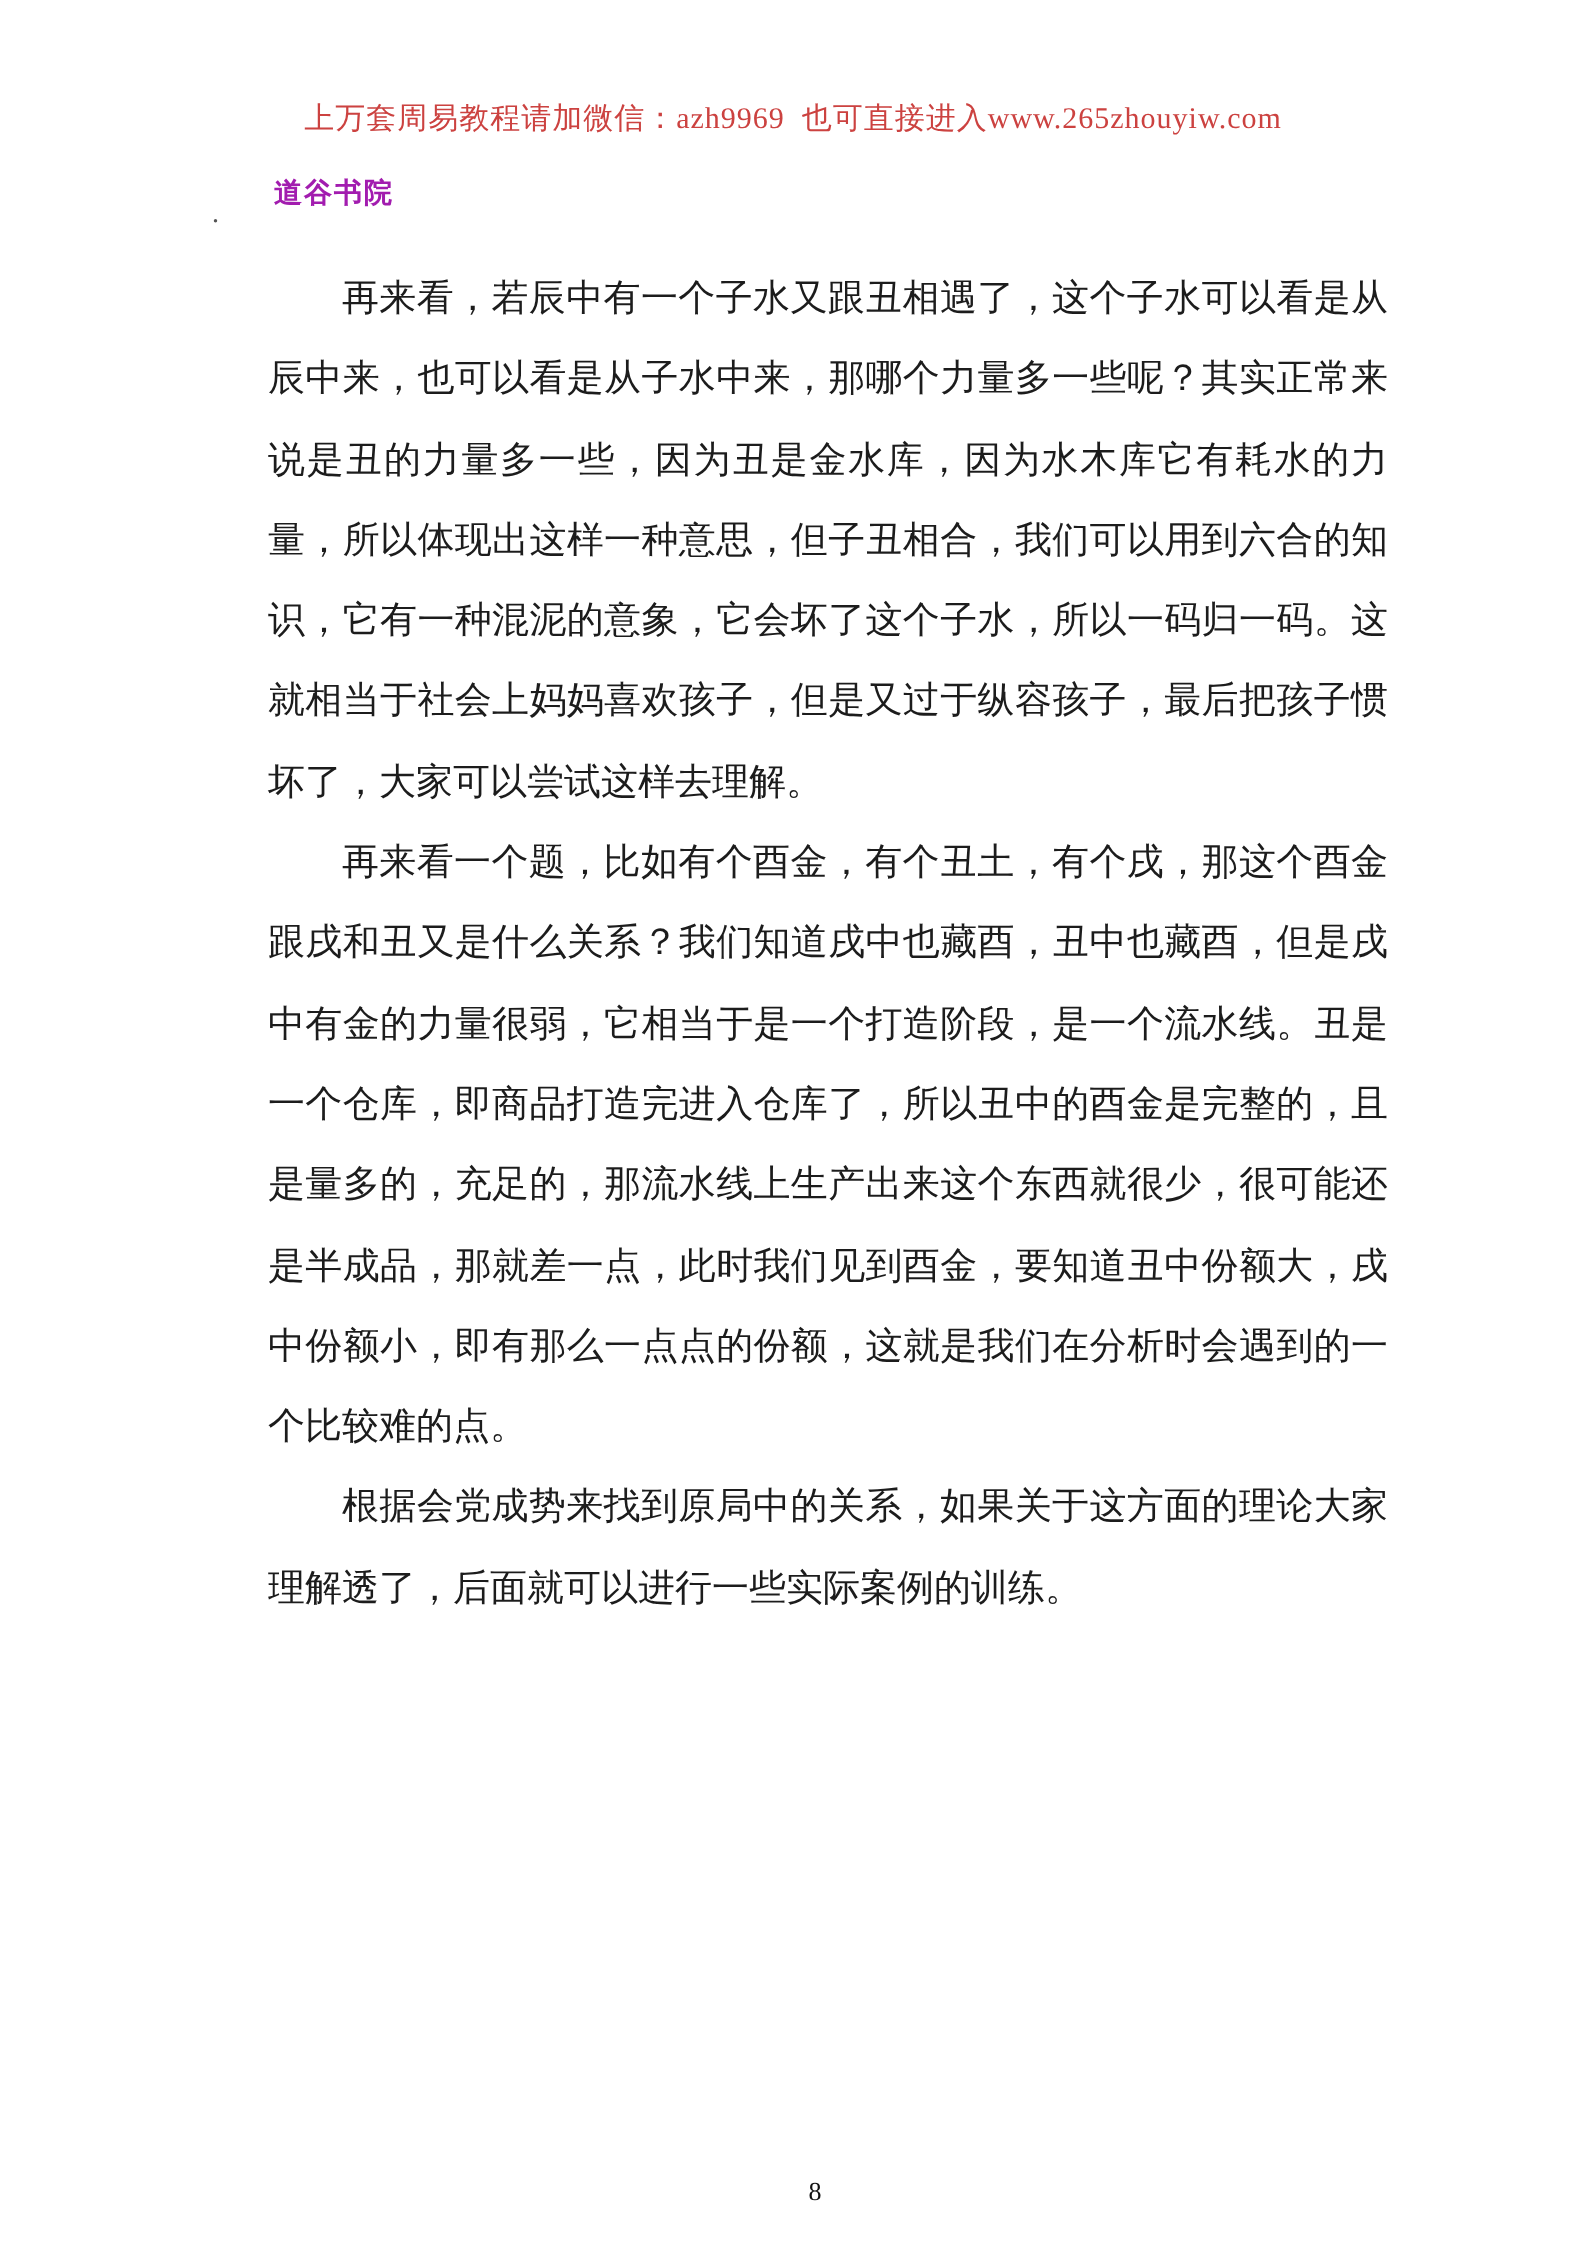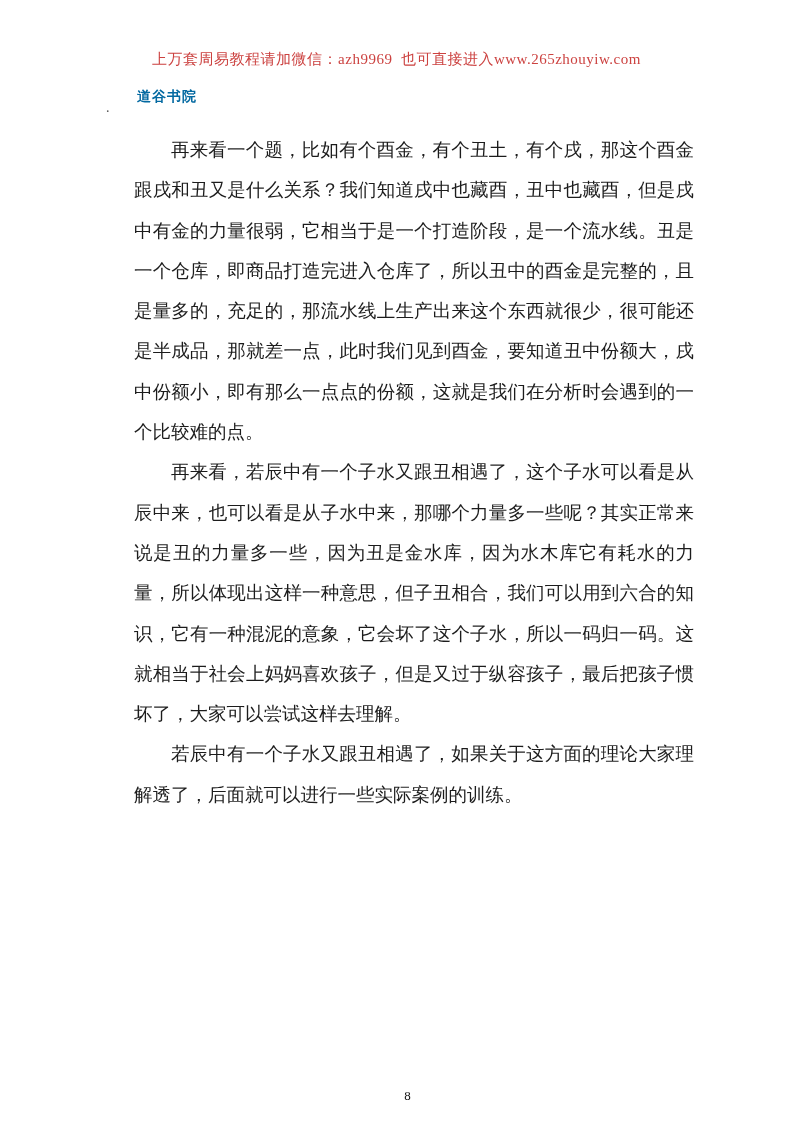--- a/index.html
+++ b/index.html
@@ -27,21 +27,21 @@
     letter-spacing: 0.5px;
     white-space: pre;
     font-family: "Liberation Serif", "DejaVu Serif", serif;
   }
   .brand-logo {
     position: absolute;
     left: 137px;
     top: 44px;
     font-size: 14px;
     font-weight: bold;
-    color: #0369a1;
+    color: #a21caf;
     letter-spacing: 1px;
   }
   .stray-mark {
     position: absolute;
     left: 106px;
     top: 56px;
     font-size: 14px;
     color: #555555;
   }
   .doc-body {
@@ -81,20 +81,20 @@
 
 <div class="page">
 
   <div class="header-note">上万套周易教程请加微信：azh9969  也可直接进入www.265zhouyiw.com</div>
 
   <div class="brand-logo">道谷书院</div>
 
   <div class="stray-mark">.</div>
 
   <div class="doc-body">
+    <p>再来看，若辰中有一个子水又跟丑相遇了，这个子水可以看是从辰中来，也可以看是从子水中来，那哪个力量多一些呢？其实正常来说是丑的力量多一些，因为丑是金水库，因为水木库它有耗水的力量，所以体现出这样一种意思，但子丑相合，我们可以用到六合的知识，它有一种混泥的意象，它会坏了这个子水，所以一码归一码。这就相当于社会上妈妈喜欢孩子，但是又过于纵容孩子，最后把孩子惯坏了，大家可以尝试这样去理解。</p>
     <p>再来看一个题，比如有个酉金，有个丑土，有个戌，那这个酉金跟戌和丑又是什么关系？我们知道戌中也藏酉，丑中也藏酉，但是戌中有金的力量很弱，它相当于是一个打造阶段，是一个流水线。丑是一个仓库，即商品打造完进入仓库了，所以丑中的酉金是完整的，且是量多的，充足的，那流水线上生产出来这个东西就很少，很可能还是半成品，那就差一点，此时我们见到酉金，要知道丑中份额大，戌中份额小，即有那么一点点的份额，这就是我们在分析时会遇到的一个比较难的点。</p>
-    <p>再来看，若辰中有一个子水又跟丑相遇了，这个子水可以看是从辰中来，也可以看是从子水中来，那哪个力量多一些呢？其实正常来说是丑的力量多一些，因为丑是金水库，因为水木库它有耗水的力量，所以体现出这样一种意思，但子丑相合，我们可以用到六合的知识，它有一种混泥的意象，它会坏了这个子水，所以一码归一码。这就相当于社会上妈妈喜欢孩子，但是又过于纵容孩子，最后把孩子惯坏了，大家可以尝试这样去理解。</p>
-    <p>若辰中有一个子水又跟丑相遇了，如果关于这方面的理论大家理解透了，后面就可以进行一些实际案例的训练。</p>
+    <p>根据会党成势来找到原局中的关系，如果关于这方面的理论大家理解透了，后面就可以进行一些实际案例的训练。</p>
   </div>
 
   <div class="page-number">8</div>
 
 </div>
 
 </body></html>

